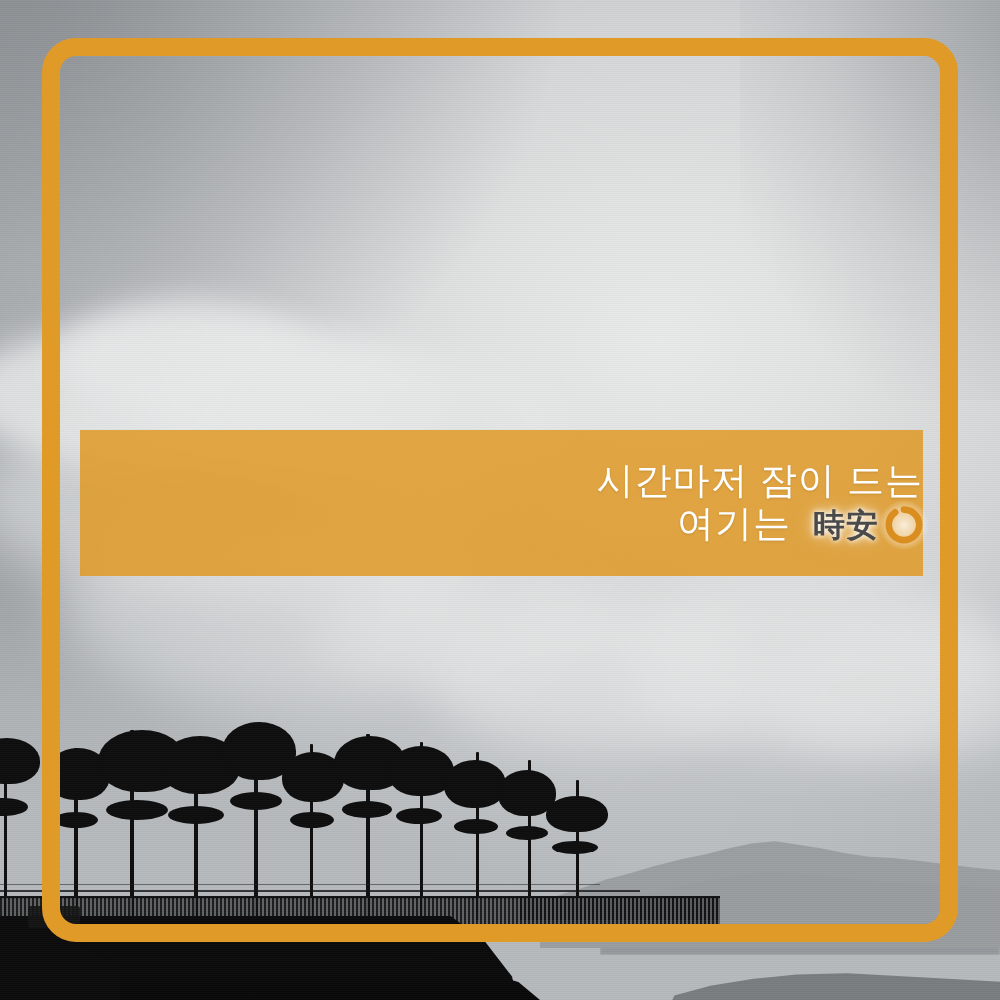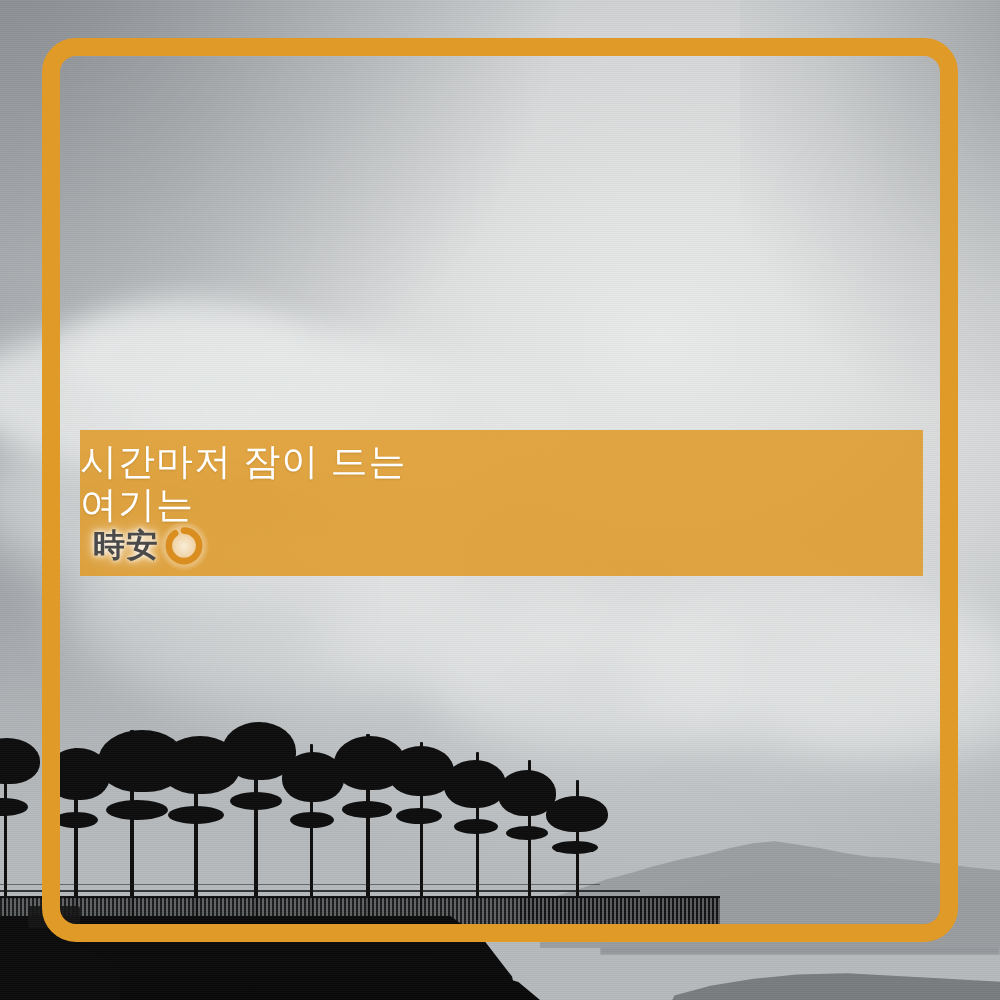--- a/index.html
+++ b/index.html
@@ -120,35 +120,35 @@
     box-sizing:border-box;
     pointer-events:none;
   }
 
   
   .band{
     position:absolute;
     left:80px;top:430px;width:843px;height:146px;
     background:rgba(224,154,40,.86);
     display:flex;flex-direction:column;
-    align-items:flex-start;justify-content:center;
+    align-items:flex-end;justify-content:center;
     gap:2px;
   }
   .line{
     display:flex;align-items:center;justify-content:center;
     white-space:nowrap;
     color:#ffffff;
     font-size:37px;
     line-height:1.1;
     letter-spacing:1px;
     text-shadow:0 1px 2px rgba(120,80,10,.25);
   }
   .line1{font-weight:300;}
   .t-strong{font-weight:700;letter-spacing:.5px;margin-left:10px;}
-  .line2{font-weight:300;flex-direction:column;}
+  .line2{font-weight:300;}
   .l2-pre{margin-right:22px;}
   .l2-post{margin-left:8px;letter-spacing:6px;}
 
   
   .logo{
     display:inline-flex;align-items:center;gap:2px;
     position:relative;top:1px;
   }
   .logo-hanja{
     font-family:"DejaVu Sans","Liberation Sans",sans-serif;

